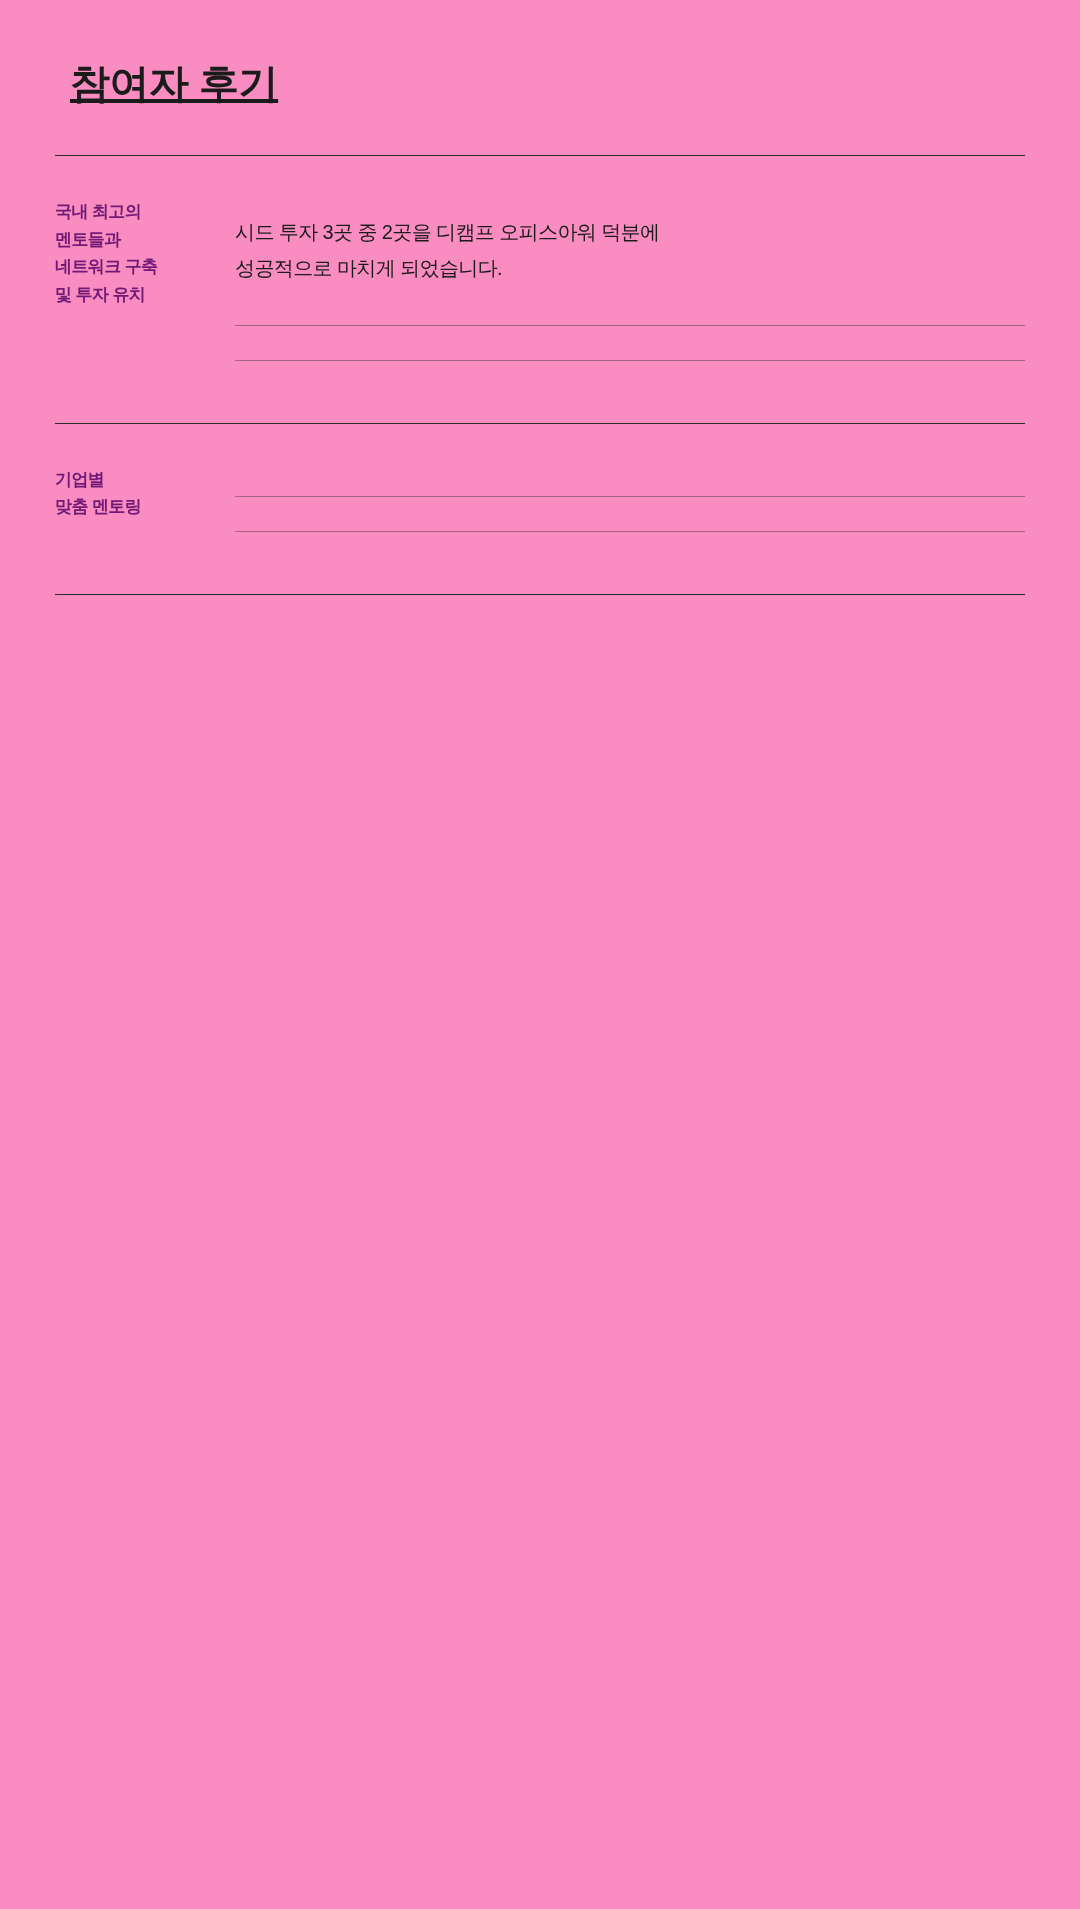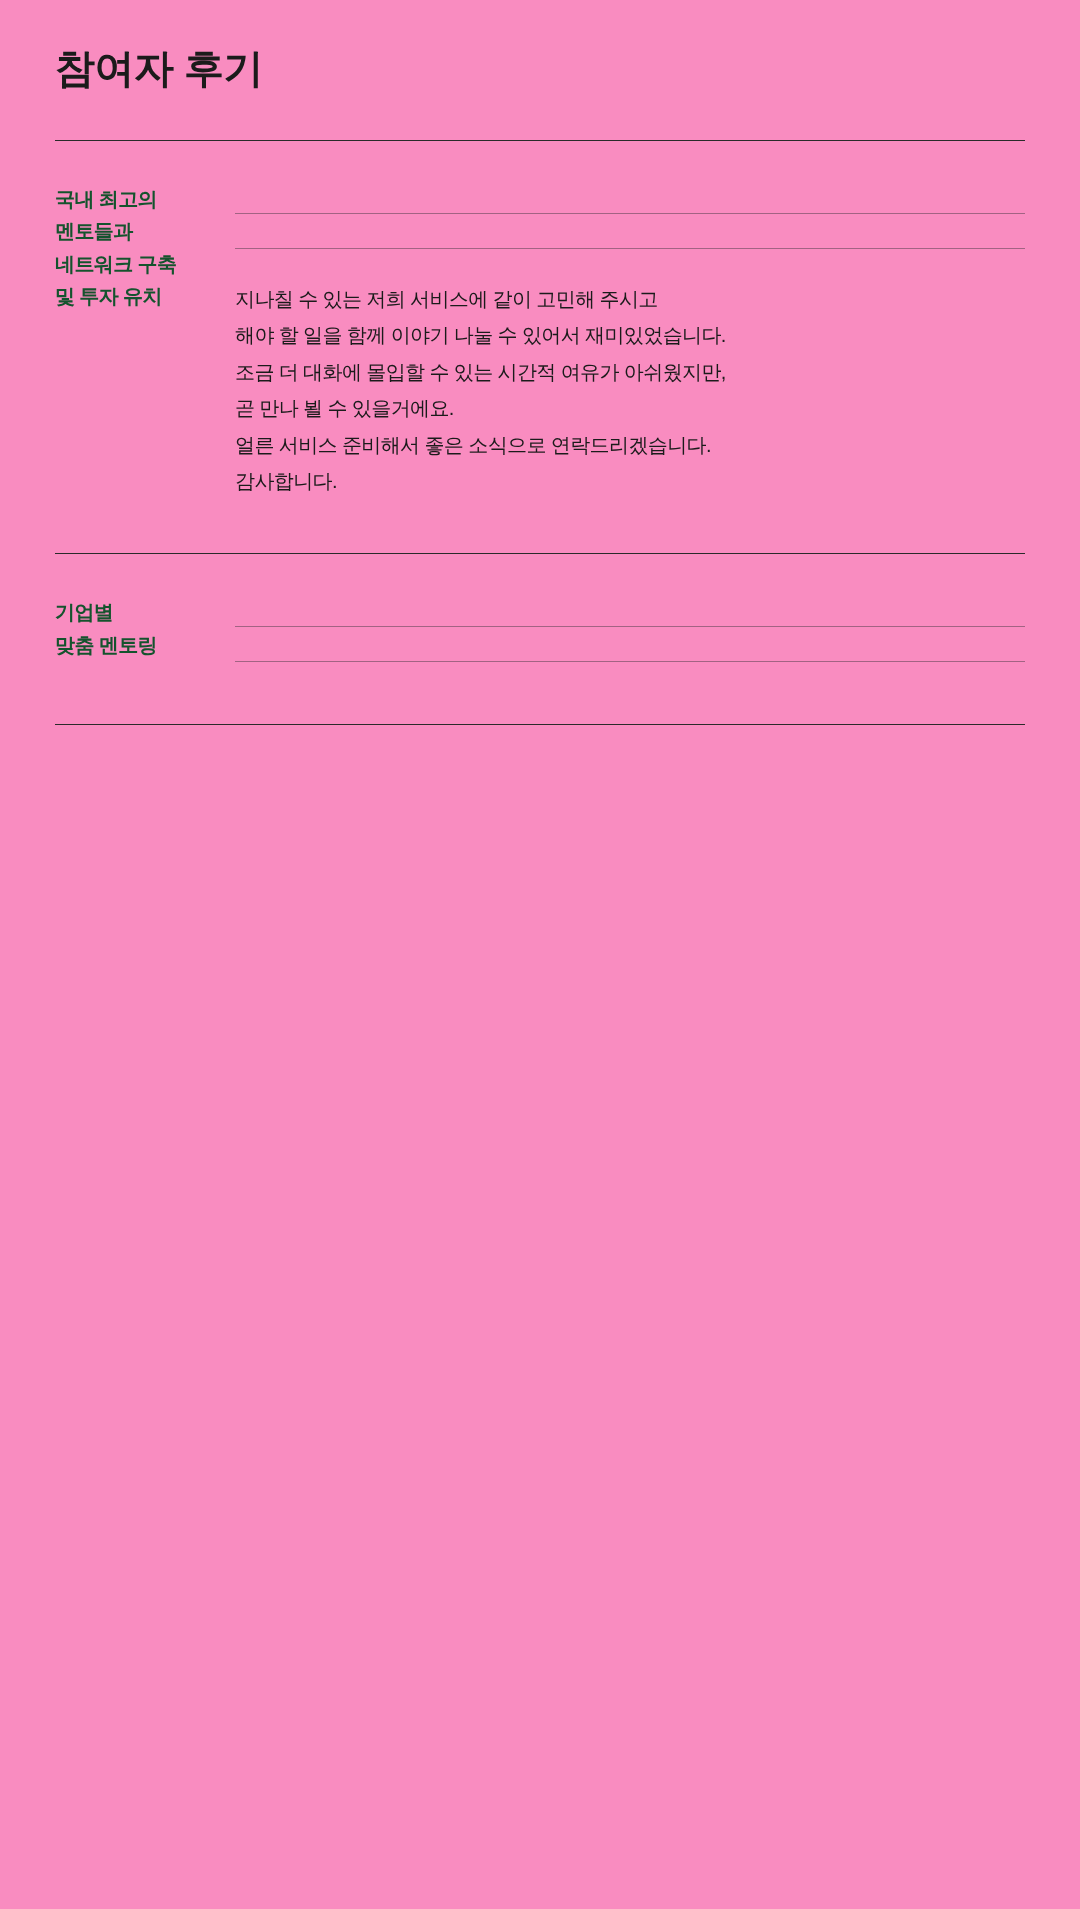--- a/index.html
+++ b/index.html
@@ -19,40 +19,41 @@
     box-sizing: border-box;
     padding: 0 55px;
     position: relative;
   }
   .page-title {
     font-size: 40px;
     font-weight: bold;
     color: #1b1b1b;
     letter-spacing: -0.5px;
     padding-top: 40px;
-    margin: 0;
+    margin: 15px;
     line-height: 1.4;
+    text-decoration: underline;
   }
   .rule-main {
     height: 0;
     border: 0;
     border-top: 1px solid #2a2a2a;
     margin: 44px 0 0 0;
   }
   .section {
     display: flex;
     align-items: flex-start;
     padding-top: 38px;
   }
   .section-label {
     width: 180px;
     flex: 0 0 180px;
-    font-size: 20px;
+    font-size: 17px;
     font-weight: bold;
-    color: #14532d;
+    color: #701a75;
     line-height: 1.62;
     letter-spacing: -0.6px;
     padding-top: 4px;
     white-space: pre-line;
   }
   .reviews {
     flex: 1 1 auto;
     min-width: 0;
     padding-bottom: 30px;
   }
@@ -89,28 +90,24 @@
   <h1 class="page-title">참여자 후기</h1>
 
   <hr class="rule-main">
 
   <div class="section">
     <div class="section-label">국내 최고의
 멘토들과
 네트워크 구축
 및 투자 유치</div>
     <div class="reviews">
+      <p class="review">시드 투자 3곳 중 2곳을 디캠프 오피스아워 덕분에
+성공적으로 마치게 되었습니다.</p>
       <hr class="review-divider">
       <hr class="review-divider">
-      <p class="review">지나칠 수 있는 저희 서비스에 같이 고민해 주시고
-해야 할 일을 함께 이야기 나눌 수 있어서 재미있었습니다.
-조금 더 대화에 몰입할 수 있는 시간적 여유가 아쉬웠지만,
-곧 만나 뵐 수 있을거에요.
-얼른 서비스 준비해서 좋은 소식으로 연락드리겠습니다.
-감사합니다.</p>
     </div>
   </div>
 
   <hr class="section-divider">
 
   <div class="section">
     <div class="section-label">기업별
 맞춤 멘토링</div>
     <div class="reviews">
       <hr class="review-divider">

